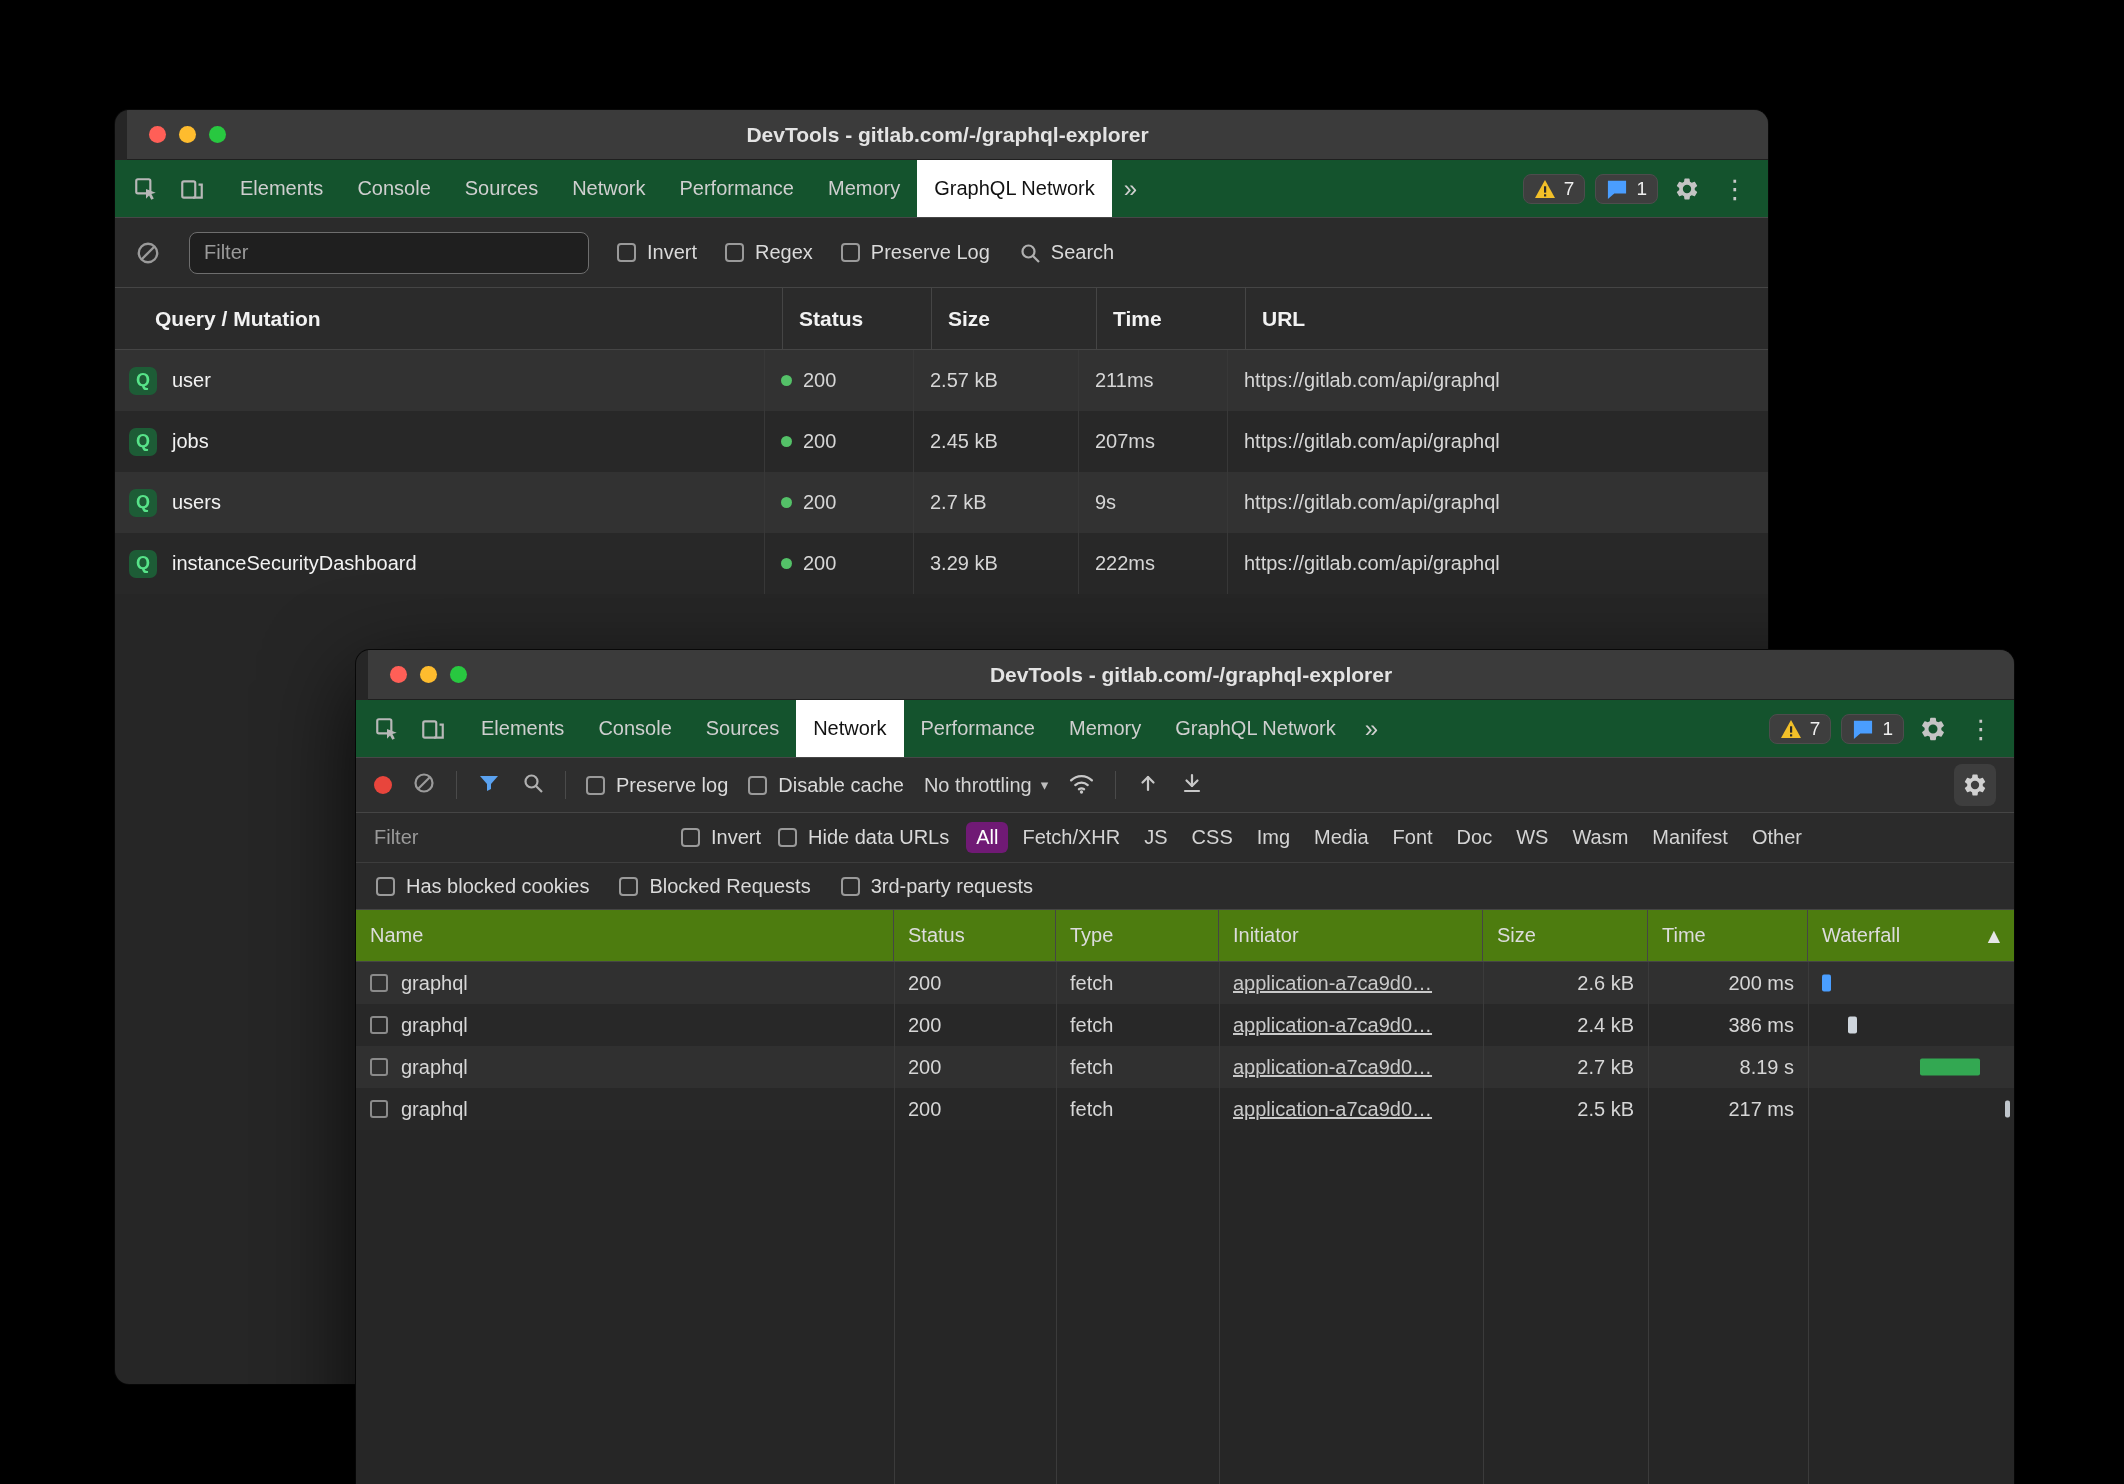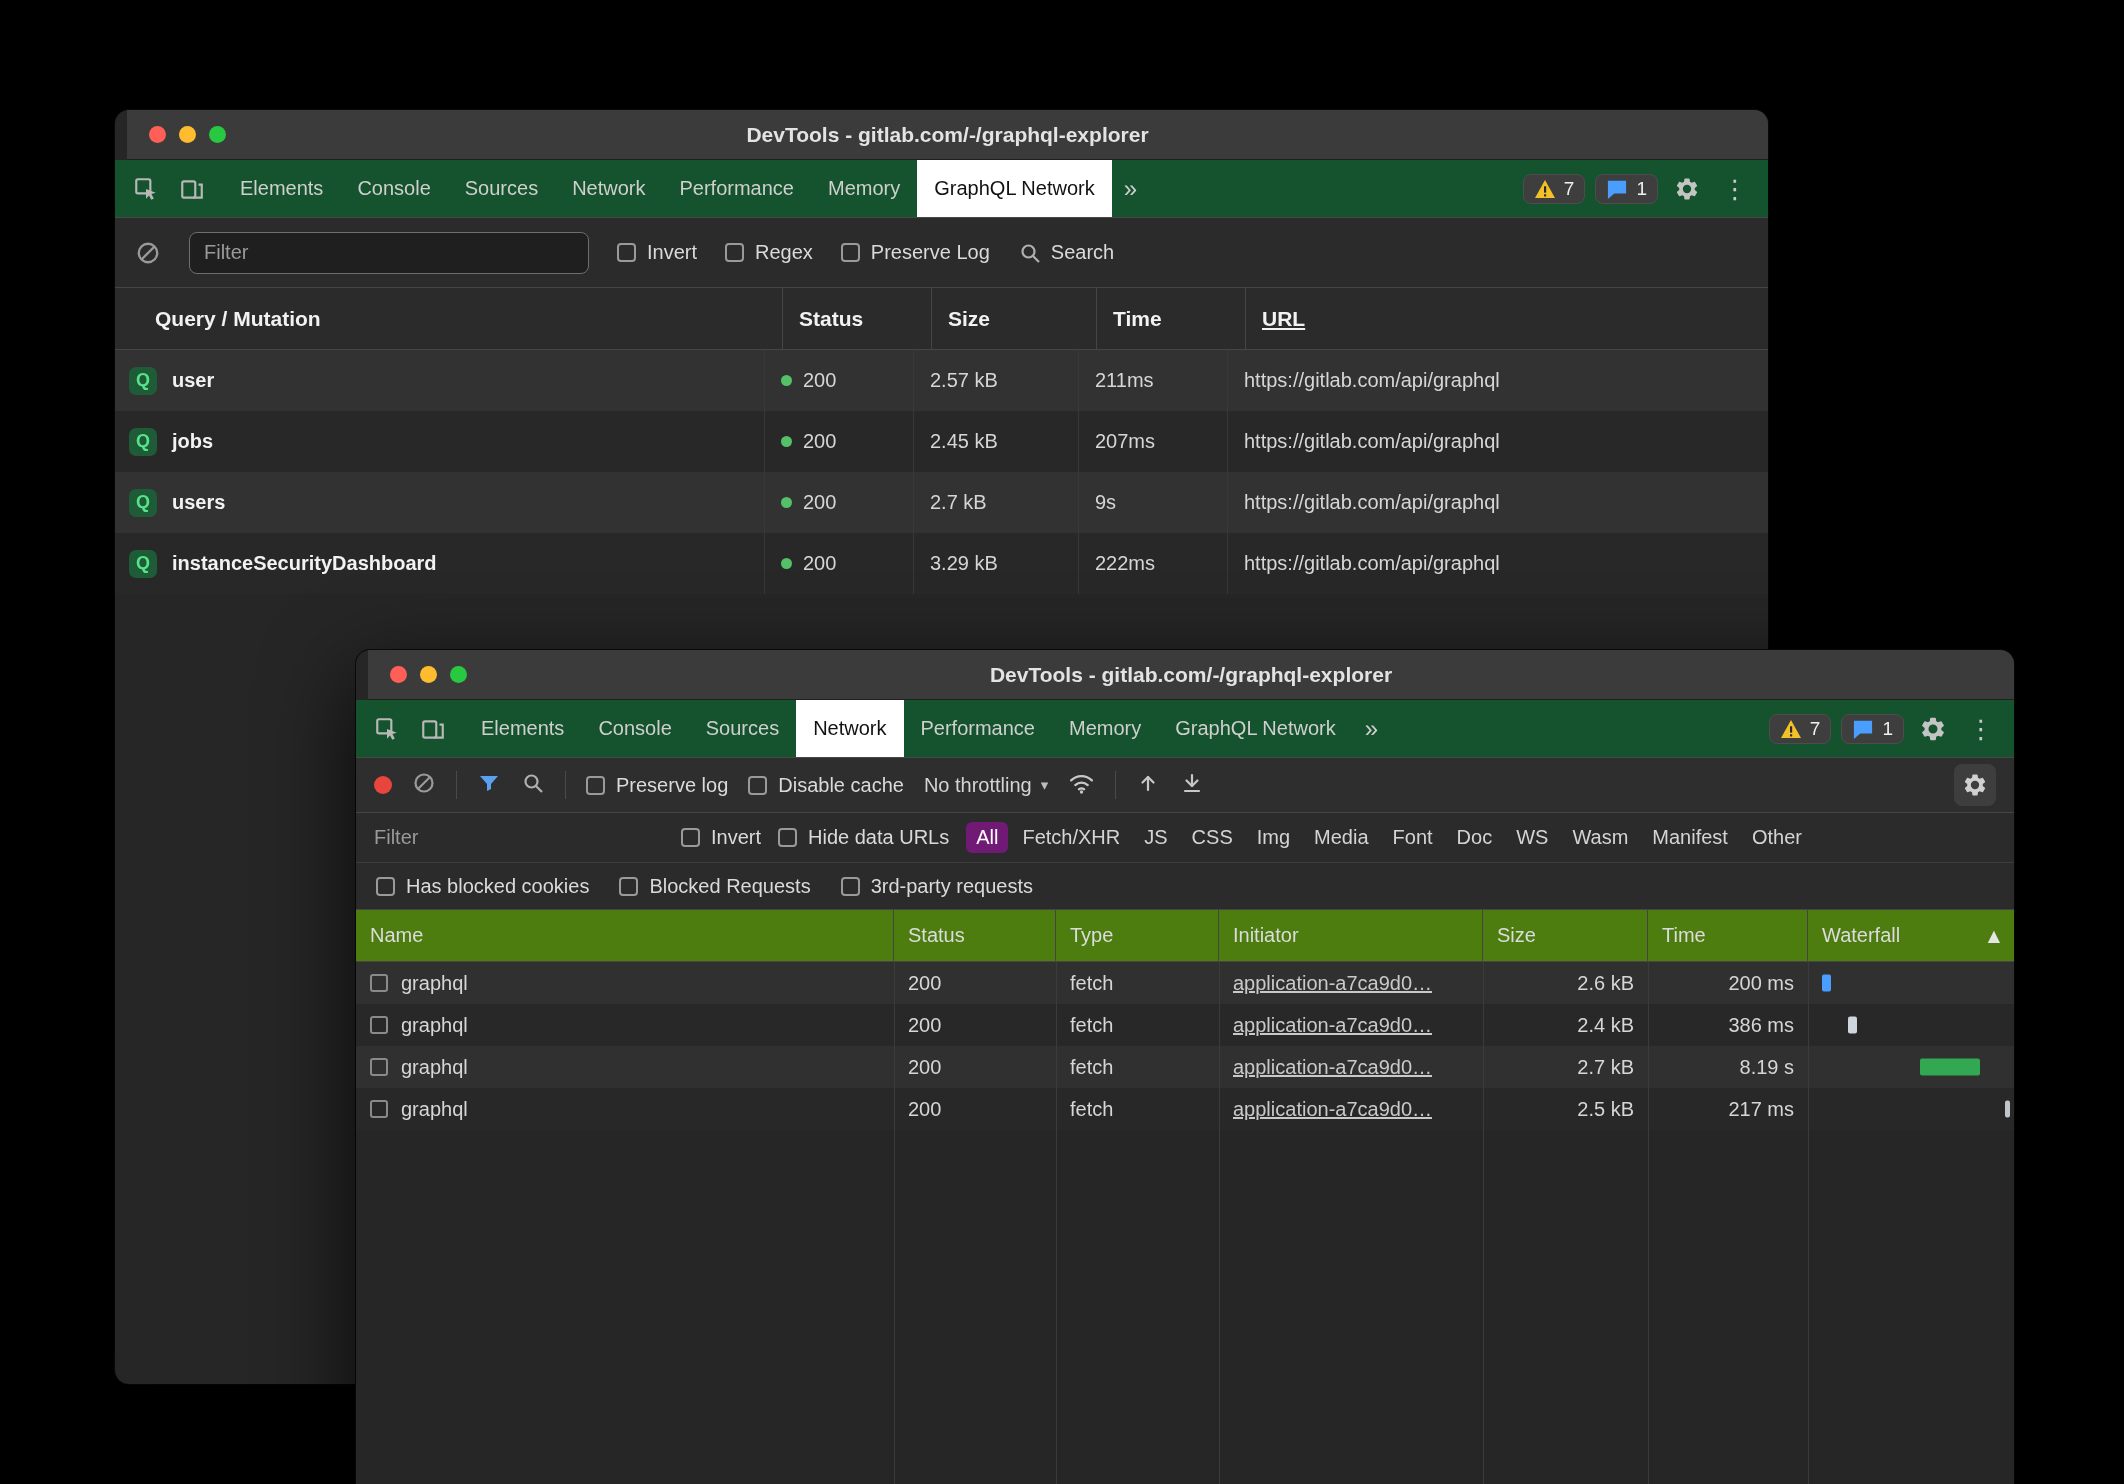--- a/index.html
+++ b/index.html
@@ -38,29 +38,29 @@
   .filterbox::placeholder { color:#9a9a9a; }
   .check { display:flex; align-items:center; gap:11px; font-size:20px; color:#dadada; white-space:nowrap; }
   .cb { width:19px; height:19px; border:2px solid #9a9a9a; border-radius:4px; flex:none; }
   .searchlbl { display:flex; align-items:center; gap:9px; font-size:20px; color:#dadada;text-align:center; }
 
   
   .g1 { display:grid; grid-template-columns:650px 149px 165px 149px 1fr; }
   .h1 { height:62px; background:#2b2b2b; border-bottom:1px solid #454545; font-weight:bold; color:#f2f2f2; font-size:21px;padding-left:18px; }
   .h1 > div { display:flex; align-items:center; padding:0 16px; border-right:1px solid #454545; }
   .h1 > div:first-child { padding-left:22px; }
-  .h1 > div:last-child { border-right:none;text-decoration:underline; }
+  .h1 > div:last-child { border-right:none; }
   .row1 { height:61px; font-size:20px; }
   .row1 > div { display:flex; align-items:center; padding:0 16px; border-right:1px solid #383838;
                 overflow:hidden; white-space:nowrap; }
   .row1 > div:last-child { border-right:none; }
   .row1.a { background:#323232; } .row1.b { background:#282828; }
   .qbadge { width:28px; height:28px; border-radius:7px; background:#1d5c36; color:#57e389; font-weight:bold;
             font-size:18px; display:flex; align-items:center; justify-content:center; margin-right:15px; flex:none; }
-  .qname { font-weight:bold; color:#f2f2f2; }
+  .qname { font-weight:normal; color:#f2f2f2; }
   .dot { width:11px; height:11px; border-radius:50%; background:#54c168; margin-right:11px; flex:none; }
 
   
   .toolbar2 { height:55px; background:#2e2e2e; border-bottom:1px solid #454545;
               display:flex; align-items:center; gap:20px; padding:0 18px; }
   .vdiv { width:1px; height:28px; background:#4a4a4a; flex:none; }
   .recdot { width:18px; height:18px; border-radius:50%; background:#e8453c; flex:none; }
   .throttle { display:flex; align-items:center; gap:9px; font-size:20px; color:#d4d4d4; }
   .caret { font-size:15px; color:#bdbdbd; font-family:"DejaVu Sans",sans-serif; }
   .netgear { margin-left:auto; width:42px; height:42px; border-radius:8px; background:#3e3e3e;

